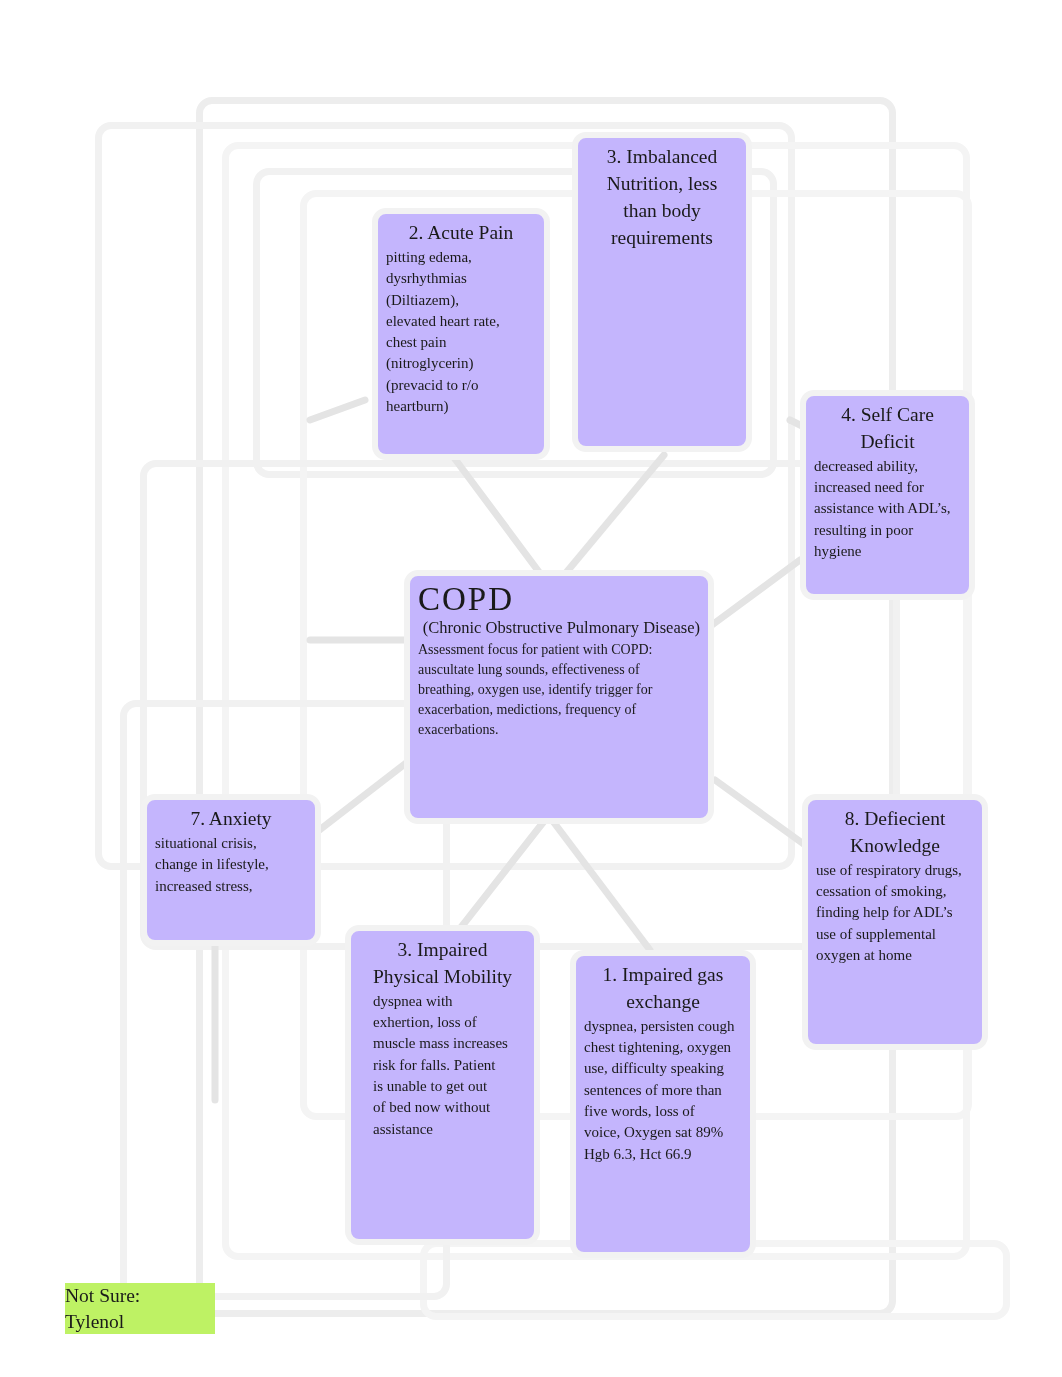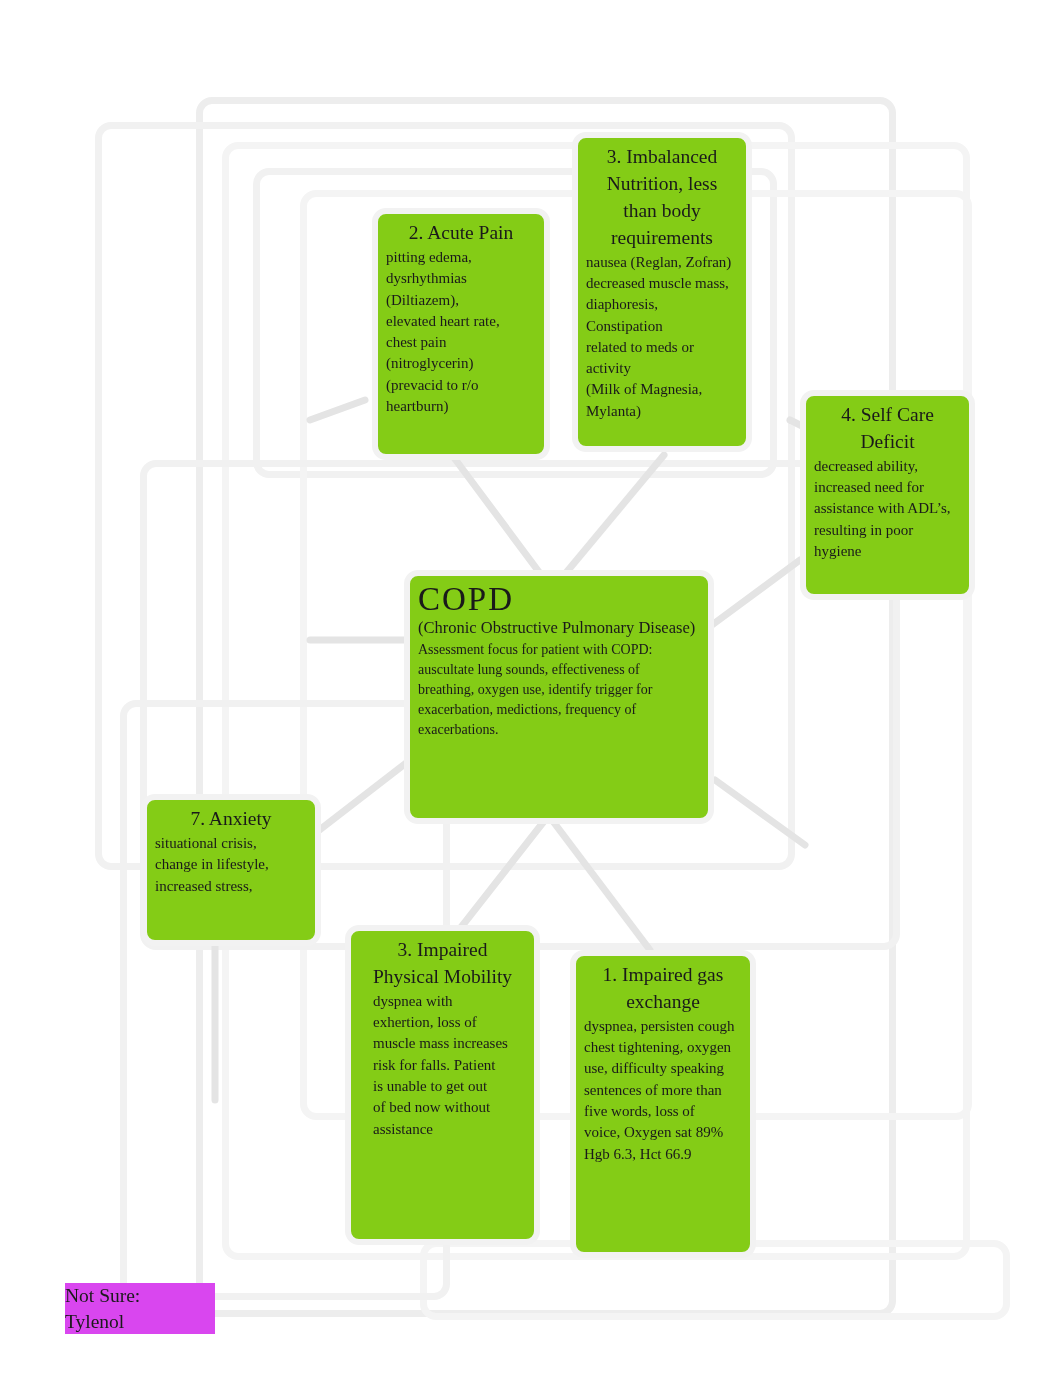--- a/index.html
+++ b/index.html
@@ -33,21 +33,21 @@
     position: absolute;
     left: 0; top: 0;
     width: 1062px; height: 1377px;
     z-index: 2;
     pointer-events: none;
   }
 
   
   .node {
     position: absolute;
-    background: #84cc16;
+    background: #c4b5fd;
     border: 6px solid #f2f2f2;
     border-radius: 14px;
     z-index: 3;
     color: #1a1a1a;
     padding: 6px 8px;
   }
   .node .title {
     text-align: center;
     white-space: pre-line;
   }
@@ -58,21 +58,21 @@
   .node.indent .body { padding-left: 14px; }
 
   
   #node-copd .title-main {
     text-align: left;
     font-size: 33px;
     letter-spacing: 2px;
     line-height: 1.05;
   }
   #node-copd .title-sub {
-    text-align: left;
+    text-align: right;
     font-size: 16.5px;
     line-height: 1.25;
     margin-top: 1px;
   }
   #node-copd .body {
     font-size: 14px;
     line-height: 1.42;
     margin-top: 2px;
   }
 
@@ -80,21 +80,21 @@
   .n-body  { font-size: 15px; line-height: 1.42; }
 
   
   .plain-text {
     position: absolute;
     z-index: 4;
     font-size: 19.5px;
     line-height: 1.32;
     color: #1a1a1a;
     white-space: pre-line;
-    background: #d946ef;
+    background: #bef264;
   }
 
   
   #node-2   { z-index: 5; }
   #node-3   { z-index: 6; }
   #node-6   { z-index: 5; }
   #node-4   { z-index: 6; }
   #node-1   { z-index: 6; }
   #node-8   { z-index: 5; }
   #node-5   { z-index: 5; }
@@ -153,25 +153,20 @@
 chest pain (nitroglycerin)
 (prevacid to r/o
 heartburn)</div>
   </div>
 
   <div class="node" id="node-3" style="left:572px; top:132px; width:180px; height:320px;">
     <div class="n-title title">3. Imbalanced
 Nutrition, less
 than body
 requirements</div>
-    <div class="n-body body">nausea (Reglan, Zofran)
-decreased muscle mass,
-diaphoresis, Constipation
-related to meds or activity
-(Milk of Magnesia, Mylanta)</div>
   </div>
 
   <div class="node" id="node-4" style="left:800px; top:390px; width:175px; height:210px;">
     <div class="n-title title">4. Self Care
 Deficit</div>
     <div class="n-body body">decreased ability,
 increased need for
 assistance with ADL’s,
 resulting in poor hygiene</div>
   </div>
@@ -179,20 +174,29 @@
   <div class="node" id="node-copd" style="left:404px; top:570px; width:310px; height:254px;">
     <div class="title-main">COPD</div>
     <div class="title-sub">(Chronic Obstructive Pulmonary Disease)</div>
     <div class="body">Assessment focus for patient with COPD:
 auscultate lung sounds, effectiveness of
 breathing, oxygen use, identify trigger for
 exacerbation, medictions, frequency of
 exacerbations.</div>
   </div>
 
+  <div class="node" id="node-8" style="left:802px; top:794px; width:186px; height:256px;">
+    <div class="n-title title">8. Defiecient
+Knowledge</div>
+    <div class="n-body body">use of respiratory drugs,
+cessation of smoking,
+finding help for ADL’s
+use of supplemental
+oxygen at home</div>
+  </div>
 
   <div class="node" id="node-7" style="left:141px; top:794px; width:180px; height:152px;">
     <div class="n-title title">7. Anxiety</div>
     <div class="n-body body">situational crisis,
 change in lifestyle,
 increased stress,</div>
   </div>
 
   <div class="node indent" id="node-5" style="left:345px; top:925px; width:195px; height:320px;">
     <div class="n-title title">3. Impaired

